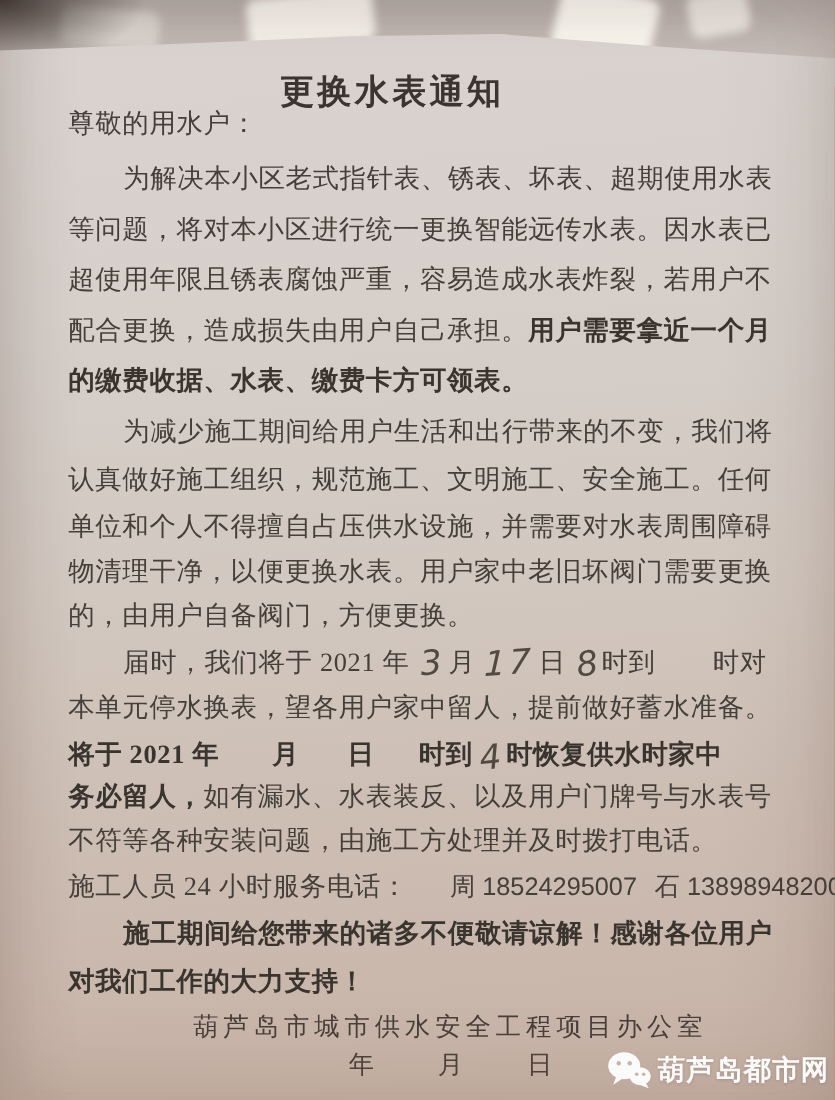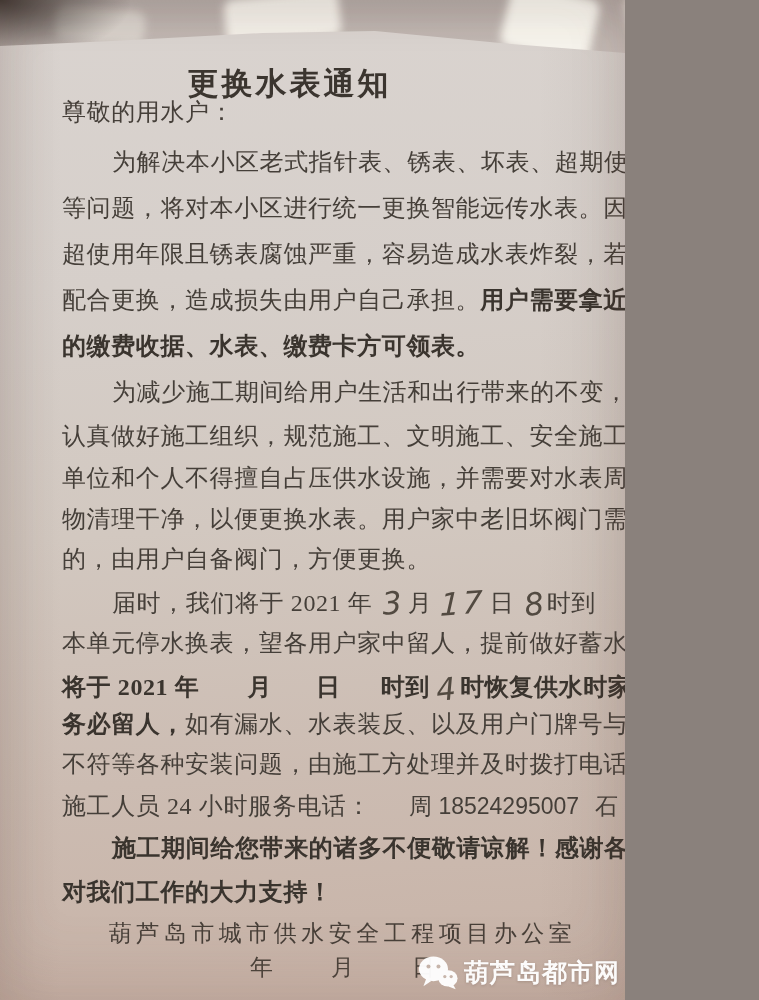--- a/index.html
+++ b/index.html
@@ -1,16 +1,16 @@
 <!DOCTYPE html>
 <html><head>
 <meta charset="utf-8">
 <style>
   html,body{margin:0;padding:0;background:#8a817c;}
-  .shot{position:relative;width:625px;height:1000px;overflow:hidden;
+  .shot{position:relative;width:759px;height:1000px;overflow:hidden;
         font-family:"Liberation Serif","DejaVu Serif",serif;
         background:#ef4444;}
   
   .wall{position:absolute;top:0;left:0;right:0;height:78px;
         background:linear-gradient(180deg,#b3a8a4 0%,#c2b8b3 55%,#cac0bb 100%);}
   .tape{position:absolute;border-radius:10px;filter:blur(4px);}
   .tape.t1{left:225px;top:-6px;width:115px;height:48px;background:rgba(250,247,240,.85);transform:rotate(-6deg);}
   .tape.t2{left:505px;top:-10px;width:90px;height:66px;background:rgba(252,249,242,.9);transform:rotate(14deg);}
   .tape.t3{left:626px;top:-8px;width:55px;height:40px;background:rgba(248,244,236,.7);transform:rotate(-10deg);}
   .tape.t4{left:55px;top:8px;width:90px;height:34px;background:rgba(240,235,228,.5);transform:rotate(5deg);}

